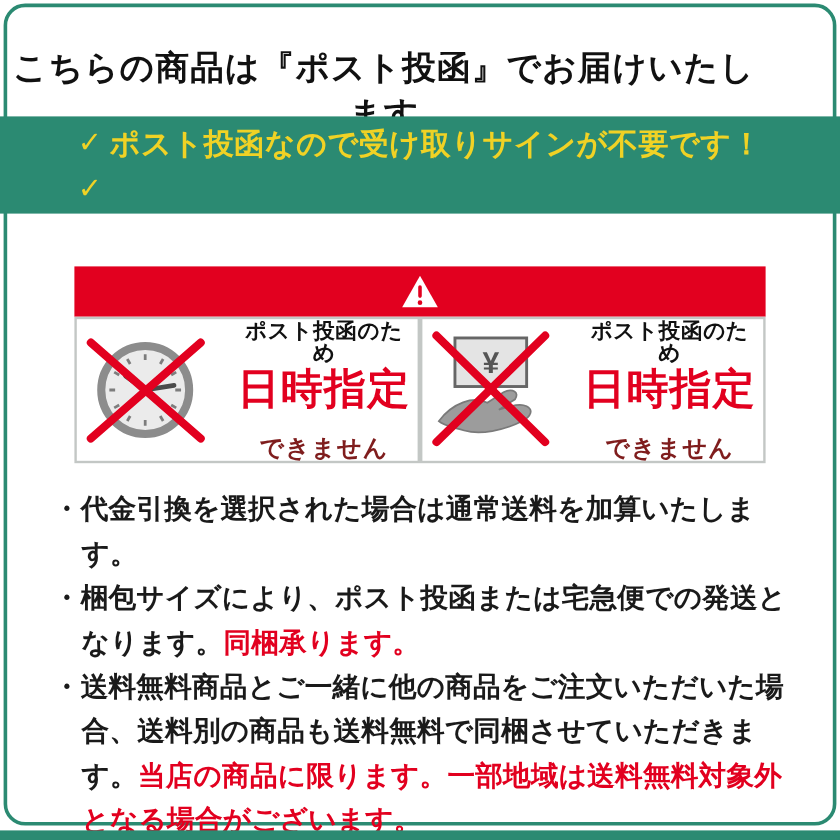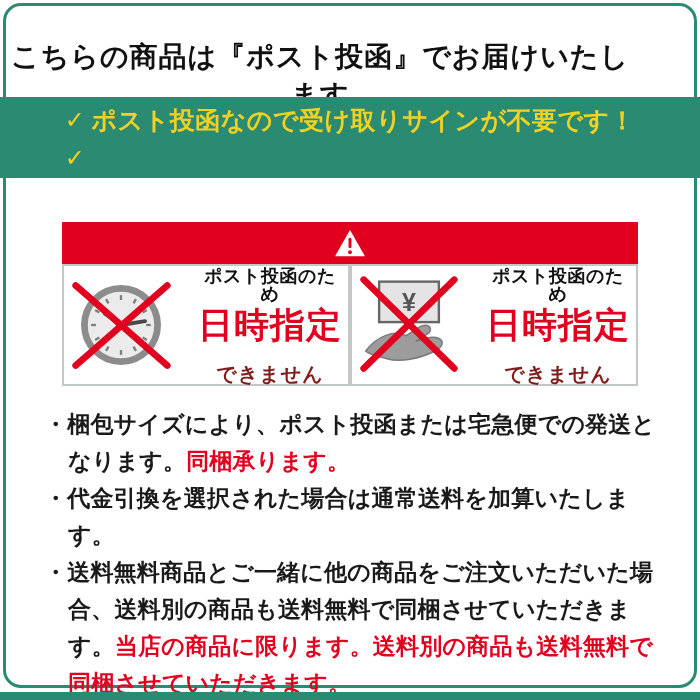--- a/index.html
+++ b/index.html
@@ -222,20 +222,20 @@
           <div class="panel-reason">ポスト投函のため</div>
           <div class="panel-restriction">日時指定</div>
           <div class="panel-suffix">できません</div>
         </div>
       </div>
 
     </div>
   </div>
 
   <ul class="notes">
+      <li class="note-item"><span>・</span><span class="seg-black">代金引換を選択された場合は通常送料を加算いたします。</span></li>
       <li class="note-item"><span>・</span><span class="seg-black">梱包サイズにより、ポスト投函または宅急便での発送となります。</span><span class="seg-red">同梱承ります。</span></li>
-      <li class="note-item"><span>・</span><span class="seg-black">代金引換を選択された場合は通常送料を加算いたします。</span></li>
-      <li class="note-item"><span>・</span><span class="seg-black">送料無料商品とご一緒に他の商品をご注文いただいた場合、送料別の商品も送料無料で同梱させていただきます。</span><span class="seg-red">当店の商品に限ります。送料別の商品も送料無料で同梱させていただきます。</span></li>
+      <li class="note-item"><span>・</span><span class="seg-black">送料無料商品とご一緒に他の商品をご注文いただいた場合、送料別の商品も送料無料で同梱させていただきます。</span><span class="seg-red">当店の商品に限ります。一部地域は送料無料対象外となる場合がございます。</span></li>
     </ul>
 
   <div class="bottom-bar"></div>
 
 </div>
 
 </body></html>

